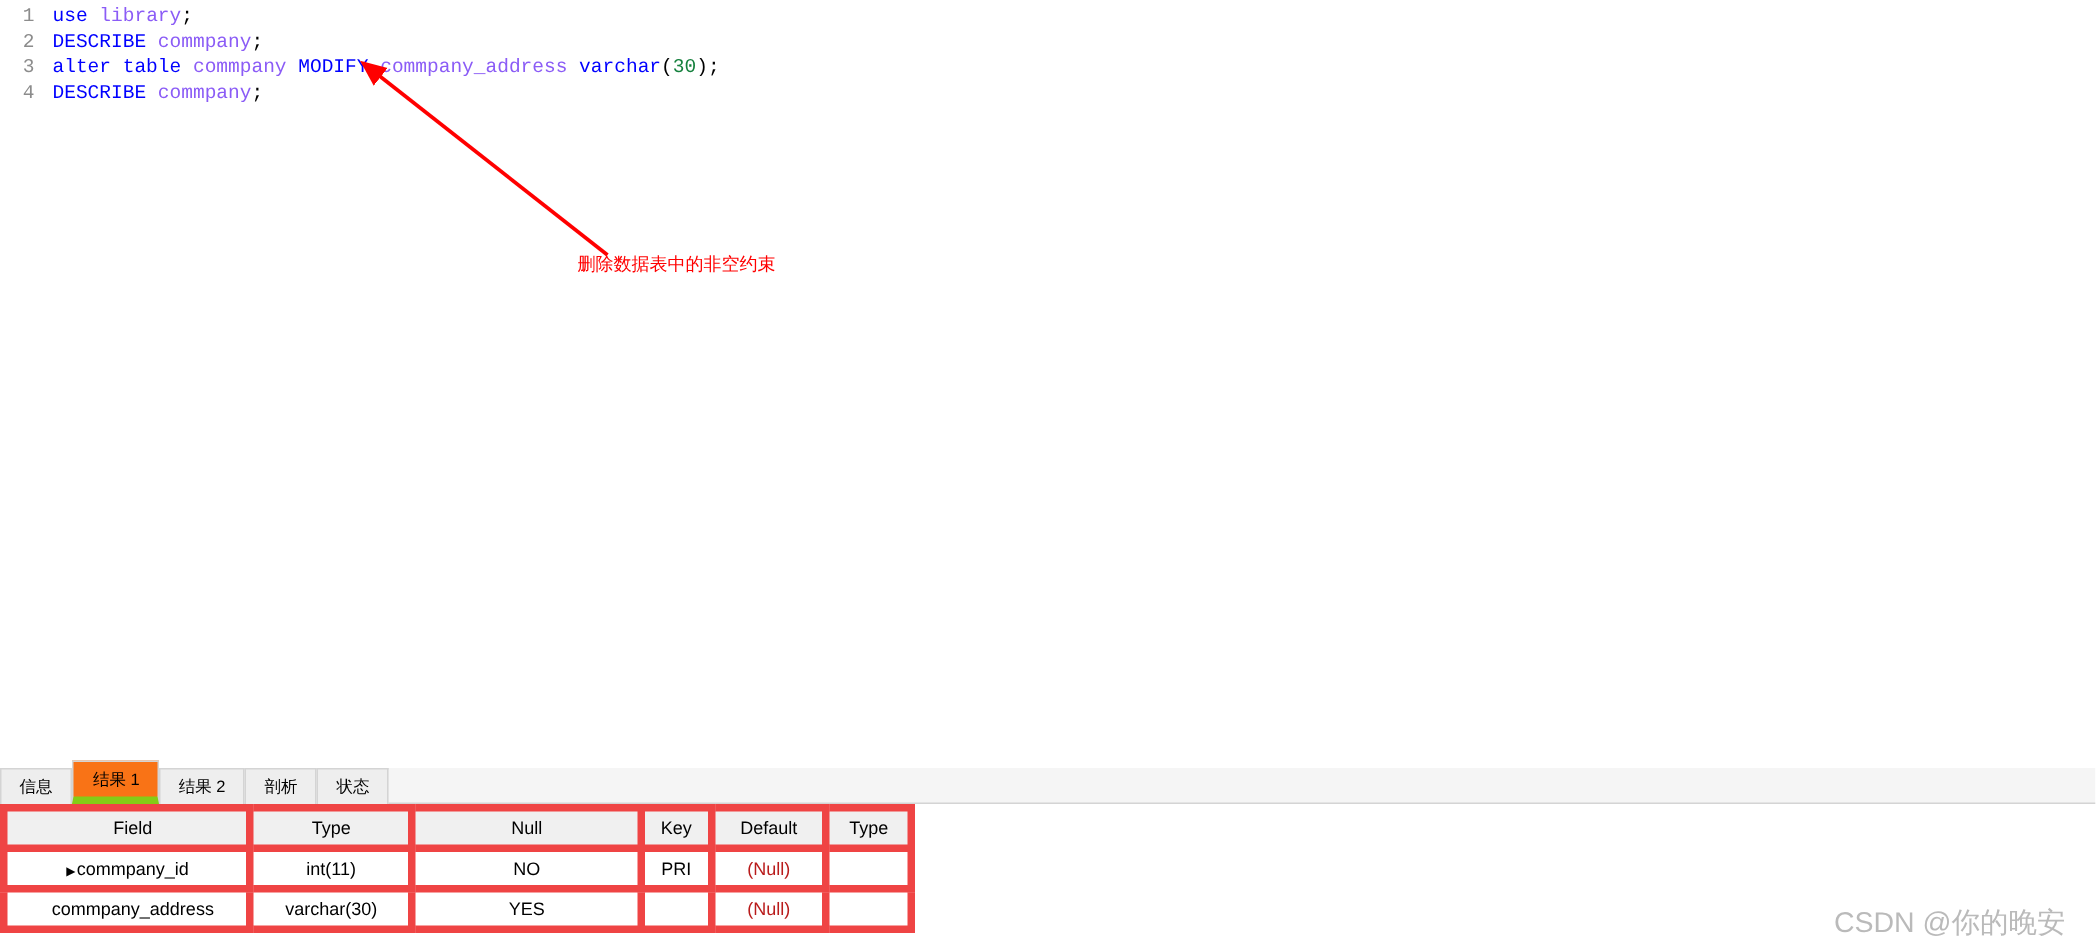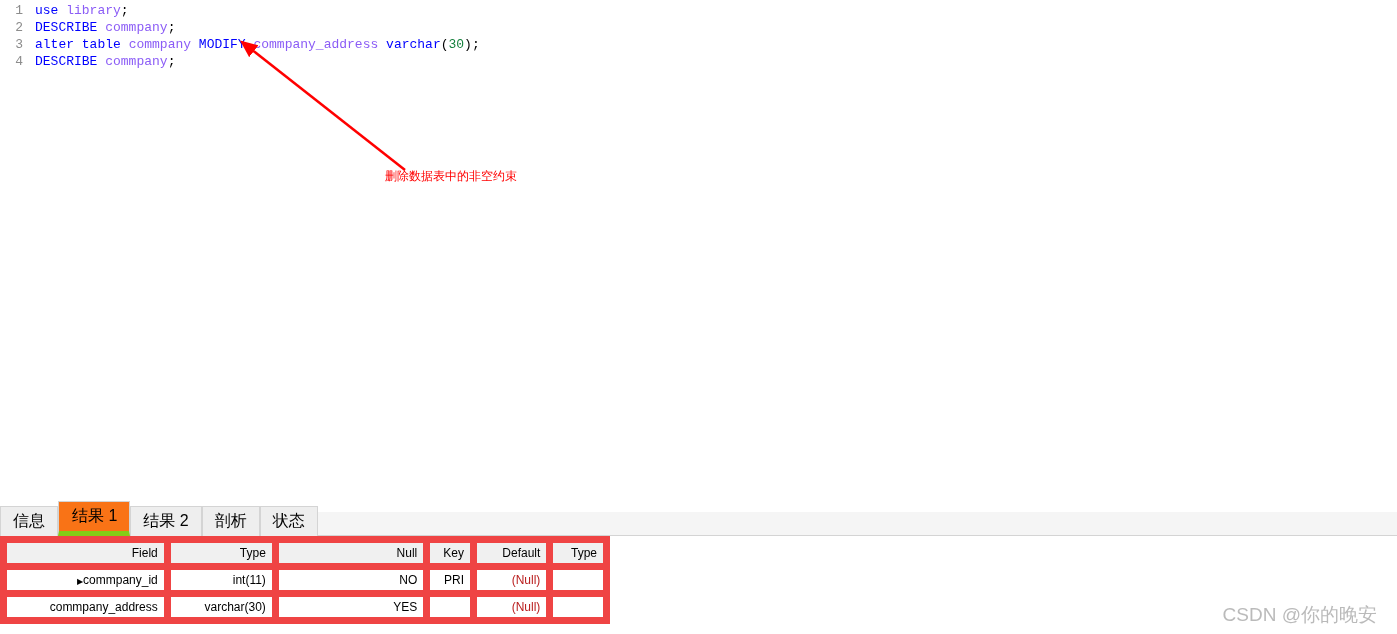--- a/index.html
+++ b/index.html
@@ -63,40 +63,40 @@
       background: #f5f5f5;
       height: 24px;
       align-items: flex-end;
     }
     .tab {
       padding: 4px 12px;
       border: 1px solid #d4d4d4;
       border-bottom: none;
       margin-right: 0;
       background: #eee;
-      font-size: 16px;
+      font-size: 11px;
       cursor: pointer;
       position: relative;
       top: 1px;
     }
     .tab.active {
       background: #f97316;
       border-bottom: 5px solid #84cc16;
       padding-left: 13px;
     }
     
     .result-table {
       border-collapse: collapse;
       width: 610px;
       font-size: 12px;
     }
     .result-table th, .result-table td {
-      border: 7px solid #ef4444;
+      border: 5px solid #ef4444;
       padding: 3px 6px;
-      text-align: right;
+      text-align: center;
       height: 27px;
       vertical-align: middle;
     }
     .result-table th {
       background: #f0f0f0;
       font-weight: normal;
       color: #000;
     }
     .result-table td {
       background: #fff;

